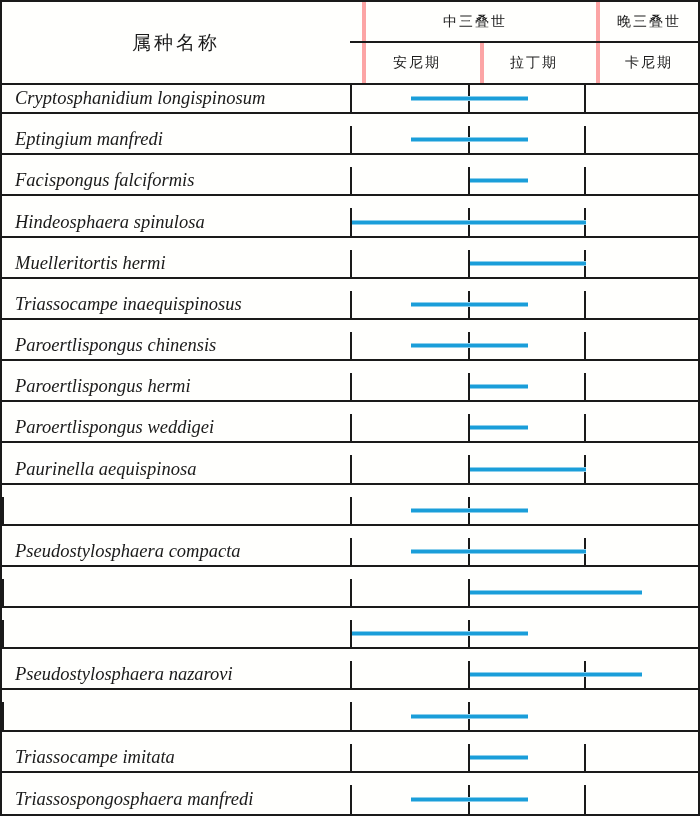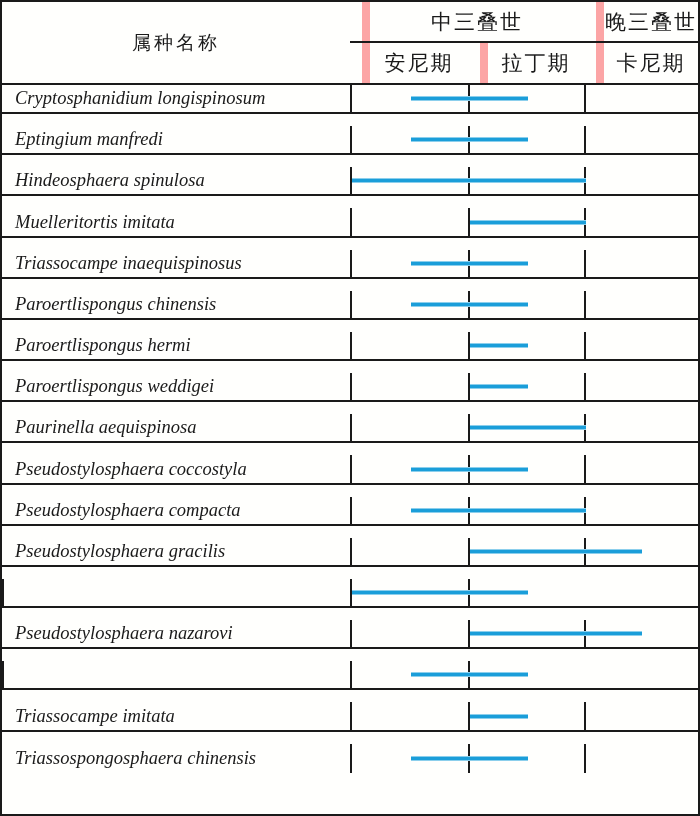--- a/index.html
+++ b/index.html
@@ -42,23 +42,23 @@
   }
   .stage-row {
     display: grid;
     grid-template-columns: 118px 116px 114px;
     flex: 1;
   }
   .epoch-cell, .stage-cell-h {
     display: flex;
     align-items: center;
     justify-content: center;
-    font-size: 21px;
+    font-size: 14px;
     letter-spacing: 2px;
-    border-left: 8px solid #fca5a5;
+    border-left: 4px solid #fca5a5;
     margin-left: 12px;
   }
 
   
   .rows {
     display: grid;
     grid-template-rows: repeat(18, 1fr);
     height: 729px;
     gap: 12px;
   }
@@ -121,28 +121,35 @@
       <div class="range-bar" style="left: 409px; width: 117px;"></div>
     </div>
       <div class="row">
       <div class="name-cell">Eptingium manfredi</div>
       <div class="tl-cell"></div>
       <div class="tl-cell"></div>
       <div class="tl-cell"></div>
       <div class="range-bar" style="left: 409px; width: 117px;"></div>
     </div>
       <div class="row">
+      <div class="name-cell">Facispongus falciformis</div>
+      <div class="tl-cell"></div>
+      <div class="tl-cell"></div>
+      <div class="tl-cell"></div>
+      <div class="range-bar" style="left: 468px; width: 58px;"></div>
+    </div>
+      <div class="row">
       <div class="name-cell">Hindeosphaera spinulosa</div>
       <div class="tl-cell"></div>
       <div class="tl-cell"></div>
       <div class="tl-cell"></div>
       <div class="range-bar" style="left: 350px; width: 234px;"></div>
     </div>
       <div class="row">
-      <div class="name-cell">Muelleritortis imitata</div>
+      <div class="name-cell">Muelleritortis hermi</div>
       <div class="tl-cell"></div>
       <div class="tl-cell"></div>
       <div class="tl-cell"></div>
       <div class="range-bar" style="left: 468px; width: 116px;"></div>
     </div>
       <div class="row">
       <div class="name-cell">Triassocampe inaequispinosus</div>
       <div class="tl-cell"></div>
       <div class="tl-cell"></div>
       <div class="tl-cell"></div>
@@ -170,35 +177,33 @@
       <div class="range-bar" style="left: 468px; width: 58px;"></div>
     </div>
       <div class="row">
       <div class="name-cell">Paurinella aequispinosa</div>
       <div class="tl-cell"></div>
       <div class="tl-cell"></div>
       <div class="tl-cell"></div>
       <div class="range-bar" style="left: 468px; width: 116px;"></div>
     </div>
       <div class="row">
-      <div class="name-cell">Pseudostylosphaera coccostyla</div>
       <div class="tl-cell"></div>
       <div class="tl-cell"></div>
       <div class="tl-cell"></div>
       <div class="range-bar" style="left: 409px; width: 117px;"></div>
     </div>
       <div class="row">
       <div class="name-cell">Pseudostylosphaera compacta</div>
       <div class="tl-cell"></div>
       <div class="tl-cell"></div>
       <div class="tl-cell"></div>
       <div class="range-bar" style="left: 409px; width: 175px;"></div>
     </div>
       <div class="row">
-      <div class="name-cell">Pseudostylosphaera gracilis</div>
       <div class="tl-cell"></div>
       <div class="tl-cell"></div>
       <div class="tl-cell"></div>
       <div class="range-bar" style="left: 468px; width: 172px;"></div>
     </div>
       <div class="row">
       <div class="tl-cell"></div>
       <div class="tl-cell"></div>
       <div class="tl-cell"></div>
       <div class="range-bar" style="left: 350px; width: 176px;"></div>
@@ -217,21 +222,21 @@
       <div class="range-bar" style="left: 409px; width: 117px;"></div>
     </div>
       <div class="row">
       <div class="name-cell">Triassocampe imitata</div>
       <div class="tl-cell"></div>
       <div class="tl-cell"></div>
       <div class="tl-cell"></div>
       <div class="range-bar" style="left: 468px; width: 58px;"></div>
     </div>
       <div class="row">
-      <div class="name-cell">Triassospongosphaera chinensis</div>
+      <div class="name-cell">Triassospongosphaera manfredi</div>
       <div class="tl-cell"></div>
       <div class="tl-cell"></div>
       <div class="tl-cell"></div>
       <div class="range-bar" style="left: 409px; width: 117px;"></div>
     </div>
     </div>
 
 </div>
 
 </body></html>

